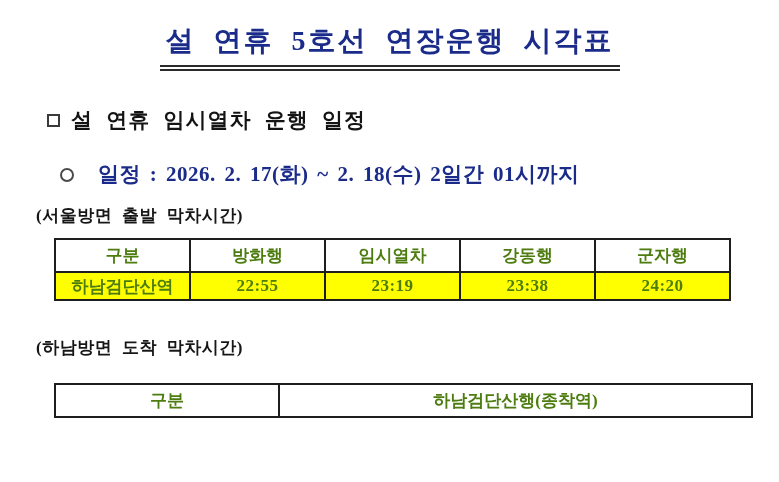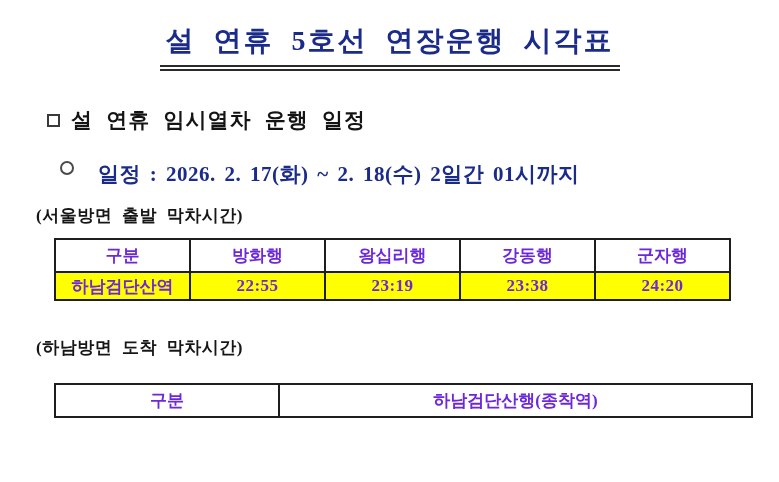--- a/index.html
+++ b/index.html
@@ -56,20 +56,21 @@
     word-spacing: 7px;
     line-height: 25px;
   }
 
   
   .schedule-row {
     position: absolute;
     top: 161px;
     left: 60px;
     display: flex;
+    align-items: center;
   }
   .circle-bullet {
     display: inline-block;
     width: 14px;
     height: 14px;
     border: 2px solid #4a4a4a;
     border-radius: 50%;
     margin-right: 24px;
     flex: 0 0 auto;
   }
@@ -105,21 +106,21 @@
   }
   .table-departure { top: 238px; }
   .table-arrival   { top: 383px; }
 
   table.sched td {
     border: 2px solid #1e1e1e;
     text-align: center;
     vertical-align: middle;
     font-weight: bold;
     font-size: 17px;
-    color: #6d28d9;
+    color: #4d7c0f;
     padding: 0;
   }
   table.sched tr.hdr td { height: 33px; background: #ffffff; }
   table.sched tr.data td { height: 28px; background: #ffff00; }
   td.time-cell { color: #1b2b8a; font-size: 18px; letter-spacing: 0.5px; }
   td.station-cell { color: #111111; }
 </style>
 </head>
 <body>
 
@@ -137,21 +138,21 @@
   <span class="schedule-text">일정 : 2026. 2. 17(화) ~ 2. 18(수) 2일간 01시까지</span>
 </div>
 
 <div class="table-label label-departure">(서울방면 출발 막차시간)</div>
 
 <table class="sched table-departure">
   <tbody>
       <tr class="hdr">
     <td>구분</td>
     <td>방화행</td>
-    <td>왕십리행</td>
+    <td>임시열차</td>
     <td>강동행</td>
     <td>군자행</td>
   </tr>
   <tr class="data">
     <td class="station-cell">하남검단산역</td>
     <td class="time-cell">22:55</td>
     <td class="time-cell">23:19</td>
     <td class="time-cell">23:38</td>
     <td class="time-cell">24:20</td>
   </tr>

